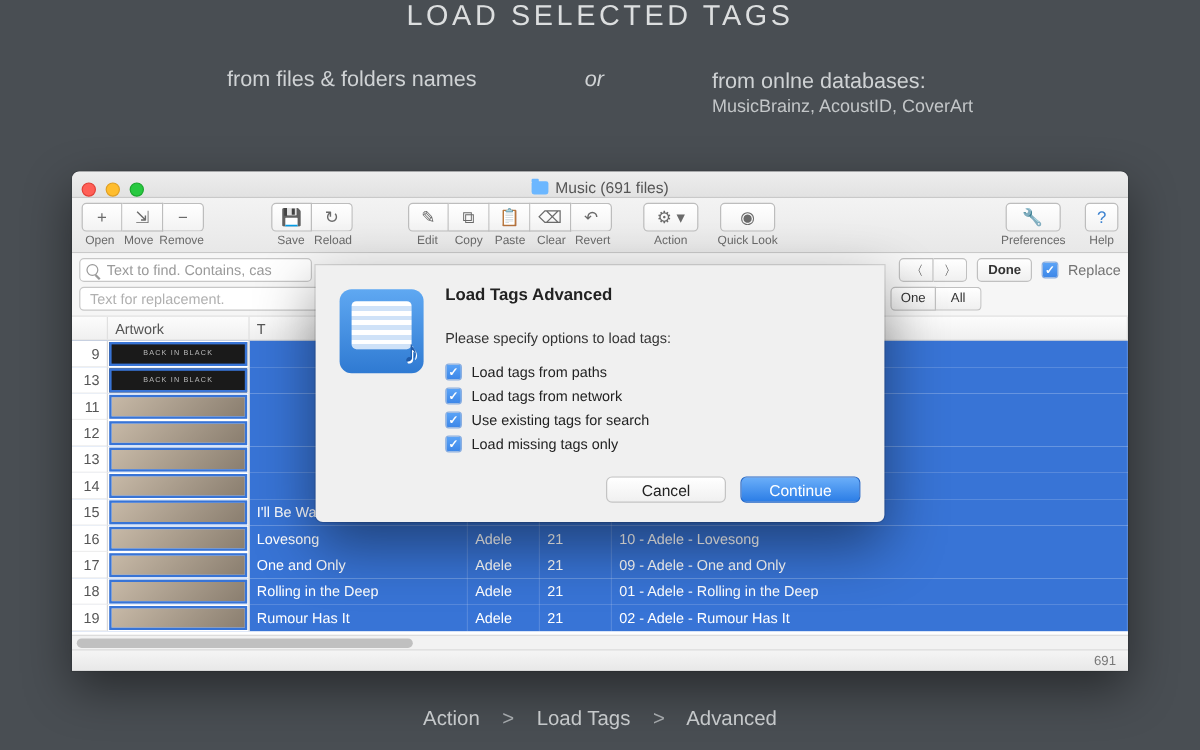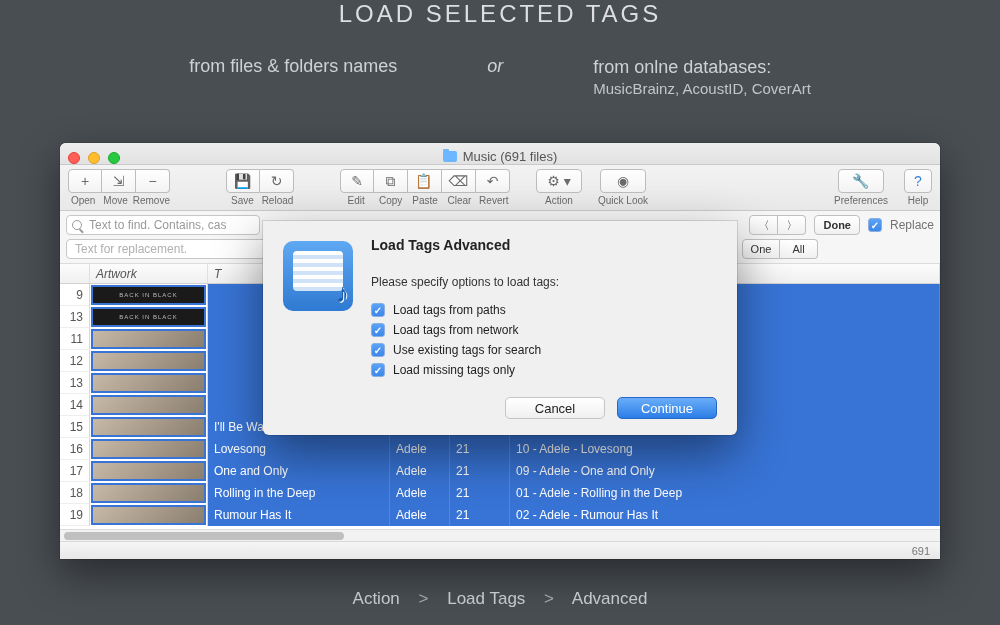--- a/index.html
+++ b/index.html
@@ -140,21 +140,20 @@
     .seg { display: flex; margin-left: auto; margin-right: 116px; }
 
     .table {
       flex: 1; background: #fff; overflow: hidden; font-size: 12px; position: relative;
     }
     .thead {
       display: flex; height: 20px;
       background: linear-gradient(#fcfcfc,#f0f0f0);
       border-bottom: 1px solid #d2d2d2;
       color: #555;
-      font-style: italic;
     }
     .th { border-right: 1px solid #e0e0e0; padding: 0 6px; display: flex; align-items: center; }
     .th.num { width: 30px; }
     .th.art { width: 118px; }
     .th.title { width: 182px; }
     .th.artist { width: 60px; }
     .th.album { width: 60px; }
     .th.file { flex: 1; }
     
     .tbody { }

